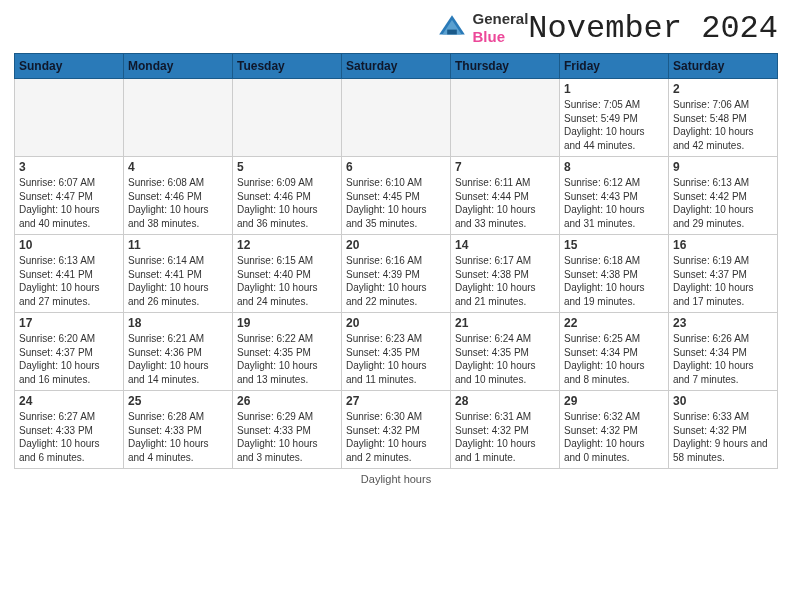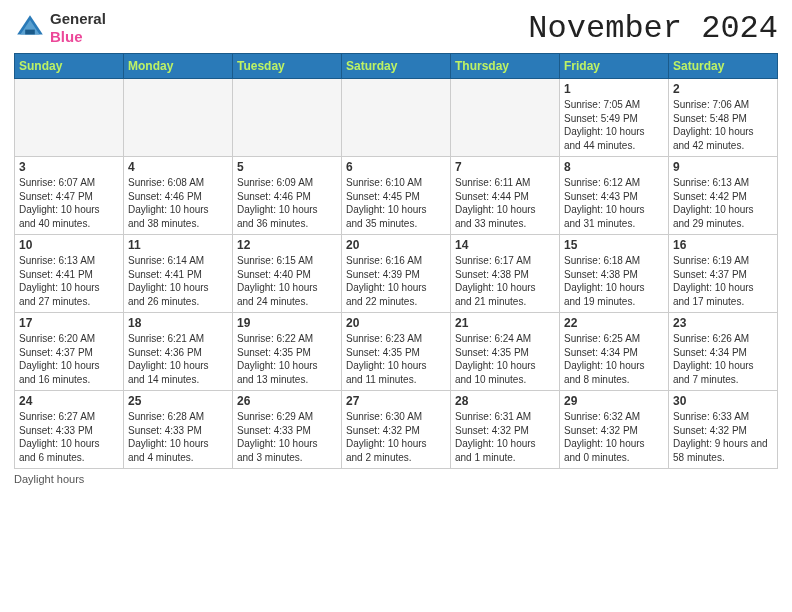--- a/index.html
+++ b/index.html
@@ -9,21 +9,21 @@
       width: 792px;
       height: 612px;
       overflow: hidden;
     }
     .container {
       width: 792px;
       padding: 10px 14px 6px 14px;
     }
     .header {
       display: flex;
-      justify-content: space-between;
+      justify-content: flex-end;
       align-items: flex-start;
       margin-bottom: 6px;
     }
     .logo {
       display: flex;
       align-items: center;
       gap: 4px;
     }
     .logo-text {
       font-size: 15px;
@@ -49,21 +49,21 @@
       font-size: 14px;
       color: #444;
     }
     .calendar {
       width: 100%;
       border-collapse: collapse;
       table-layout: fixed;
     }
     .calendar th {
       background-color: #2a7ab8;
-      color: #bef264;
+      color: #0f172a;
       font-size: 12px;
       font-weight: bold;
       padding: 5px 4px;
       text-align: left;
       border: 1px solid #1a5a8a;
     }
     .calendar td {
       border: 1px solid #ccc;
       vertical-align: top;
       padding: 3px 4px;
@@ -83,21 +83,21 @@
     }
     .day-info {
       font-size: 10px;
       line-height: 1.35;
       color: #333;
     }
     .footer-note {
       font-size: 11px;
       color: #555;
       margin-top: 4px;
-      text-align: left;
+      text-align: center;
     }
   </style>
 </head>
 <body>
 
 <div class="container">
   <div class="header">
     <div class="logo">
       <svg class="logo-icon" viewBox="0 0 40 40">
         <polygon points="20,4 36,28 4,28" fill="#2a7ab8"></polygon>

